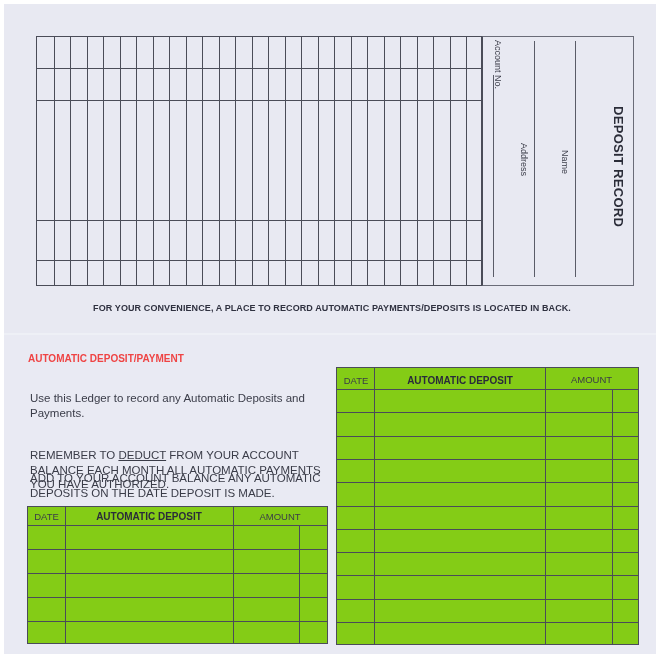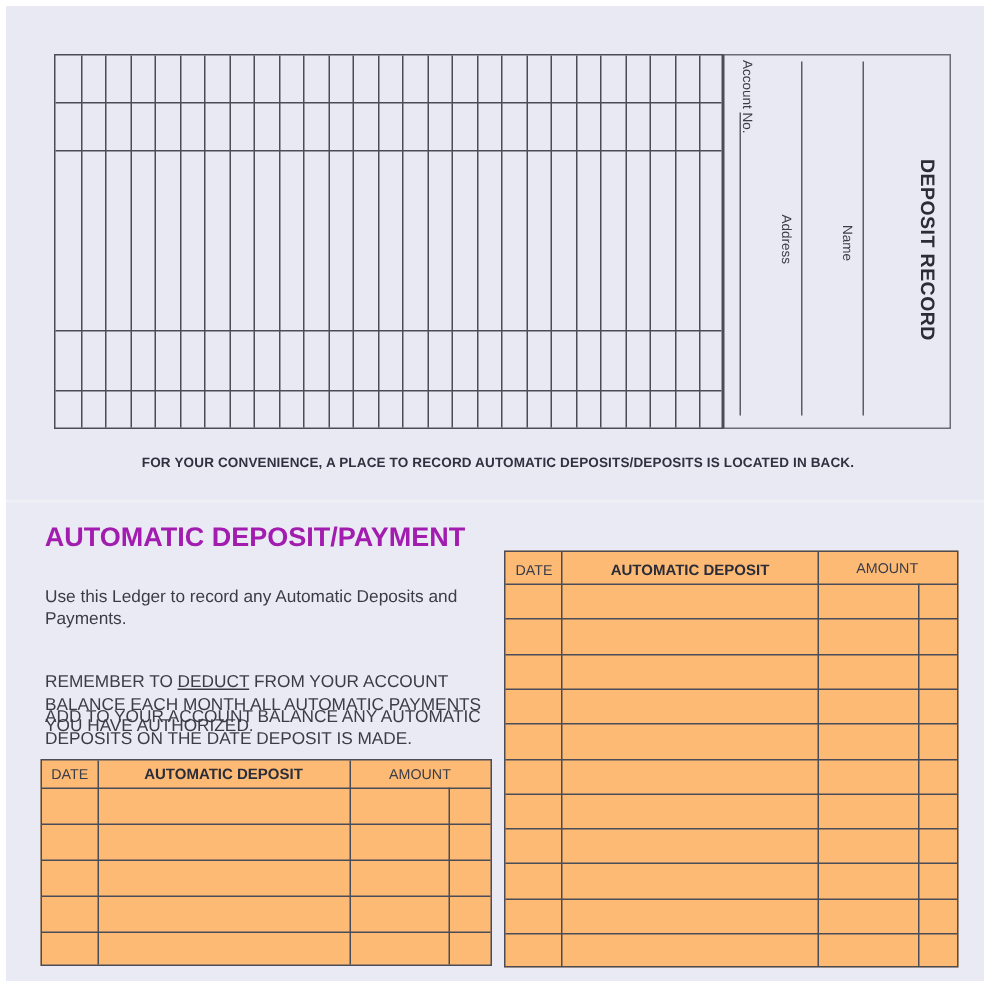--- a/index.html
+++ b/index.html
@@ -38,32 +38,32 @@
       position: absolute; writing-mode: vertical-rl; white-space: nowrap;
       color: #3a3c48;
     }
     .record-title { font-weight: bold; font-size: 13px; letter-spacing: 0.3px; color: #2a2c38; }
     .record-label { font-size: 9px; }
     .convenience {
       position: absolute; left: 0; width: 664px; top: 303px; text-align: center;
       font-size: 9px; font-weight: bold; letter-spacing: 0.1px; color: #2f3140;
     }
     .heading {
-      position: absolute; left: 28px; top: 350px; width: 284px; text-align: center;
-      font-weight: bold; font-size: 18px; line-height: 17px; color: #a21caf;
+      position: absolute; left: 28px; top: 350px; width: 284px; 
+      font-weight: bold; font-size: 10px; line-height: 17px; color: #ef4444;
     }
     .body-text {
       position: absolute; left: 30px; width: 296px;
       font-size: 11.5px; line-height: 14.5px; color: #3a3c48;
     }
     .underline { text-decoration: underline; }
     
     .ledger {
       position: absolute; border: 1.5px solid #4a4c58; box-sizing: border-box;
-      background: #fdba74;
+      background: #84cc16;
     }
     .ledger .hdr {
       position: absolute; top: 0; font-size: 9.5px; text-align: center; color: #3a3c48;
     }
     .ledger .hdr.bold { font-weight: bold; font-size: 10px; color: #2a2c3a; }
     .ledger .col { position: absolute; width: 1px; background: #4a4c58; }
     .ledger .row { position: absolute; left: 0; right: 0; height: 1px; background: #4a4c58; }
   </style>
 </head>
 <body>
@@ -108,21 +108,21 @@
 <div class="record">
   <div class="line" style="left:10px; top:38px; bottom:8px;"></div>
   <div class="line" style="left:51px; top:4px; bottom:8px;"></div>
   <div class="line" style="left:92px; top:4px; bottom:8px;"></div>
   <span class="vtext record-label" style="left:10px; top:3px;">Account No.</span>
   <span class="vtext record-label" style="left:36px; top:106px;">Address</span>
   <span class="vtext record-label" style="left:77px; top:113px;">Name</span>
   <span class="vtext record-title" style="left:128px; top:69px;">DEPOSIT RECORD</span>
 </div>
 
-<div class="convenience">FOR YOUR CONVENIENCE, A PLACE TO RECORD AUTOMATIC DEPOSITS/DEPOSITS IS LOCATED IN BACK.</div>
+<div class="convenience">FOR YOUR CONVENIENCE, A PLACE TO RECORD AUTOMATIC PAYMENTS/DEPOSITS IS LOCATED IN BACK.</div>
 
 <div class="heading">
   <div>AUTOMATIC DEPOSIT/PAYMENT</div>
 </div>
 <div class="body-text" style="top:391px;">Use this Ledger to record any Automatic Deposits and Payments.</div>
 <div class="body-text" style="top:448px;"><span>REMEMBER TO </span><span class="underline">DEDUCT</span><span> FROM YOUR ACCOUNT BALANCE EACH MONTH ALL AUTOMATIC PAYMENTS YOU HAVE AUTHORIZED.</span></div>
 <div class="body-text" style="top:471px;">ADD TO YOUR ACCOUNT BALANCE ANY AUTOMATIC DEPOSITS ON THE DATE DEPOSIT IS MADE.</div>
 
 <div class="ledger" id="ledger-small" style="left:27px; top:506px; width:301px; height:138px;">
   <div class="hdr" style="left:0; width:37px; top:4px;">DATE</div>

